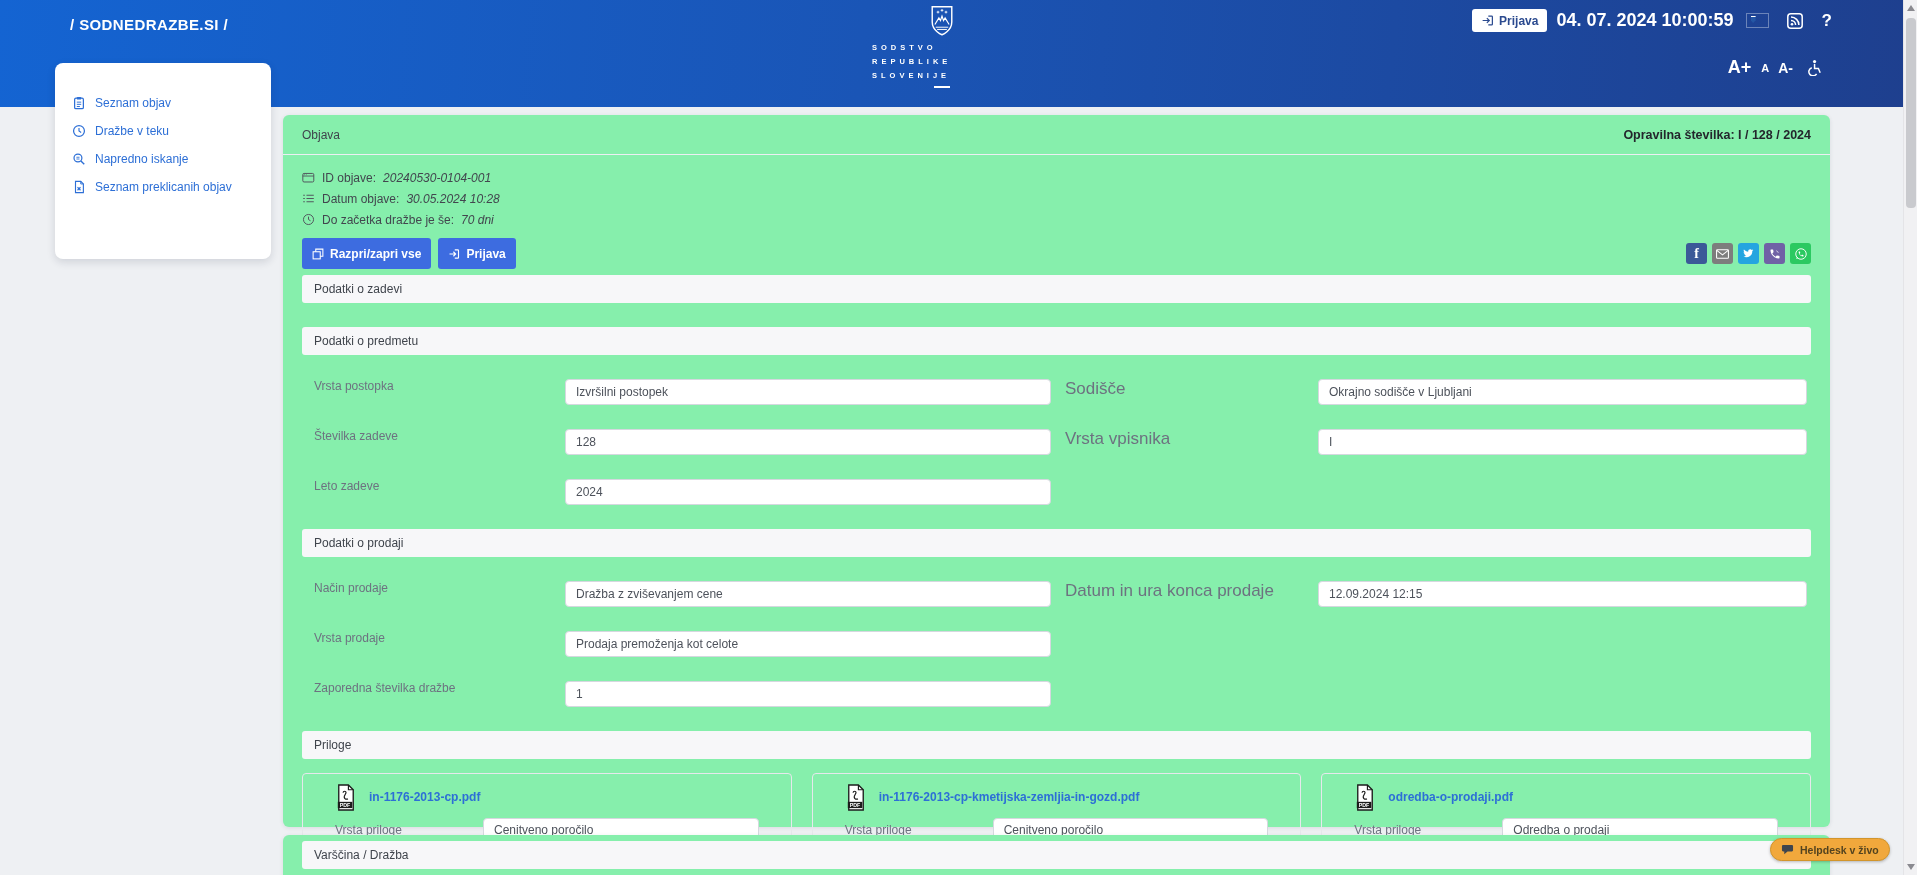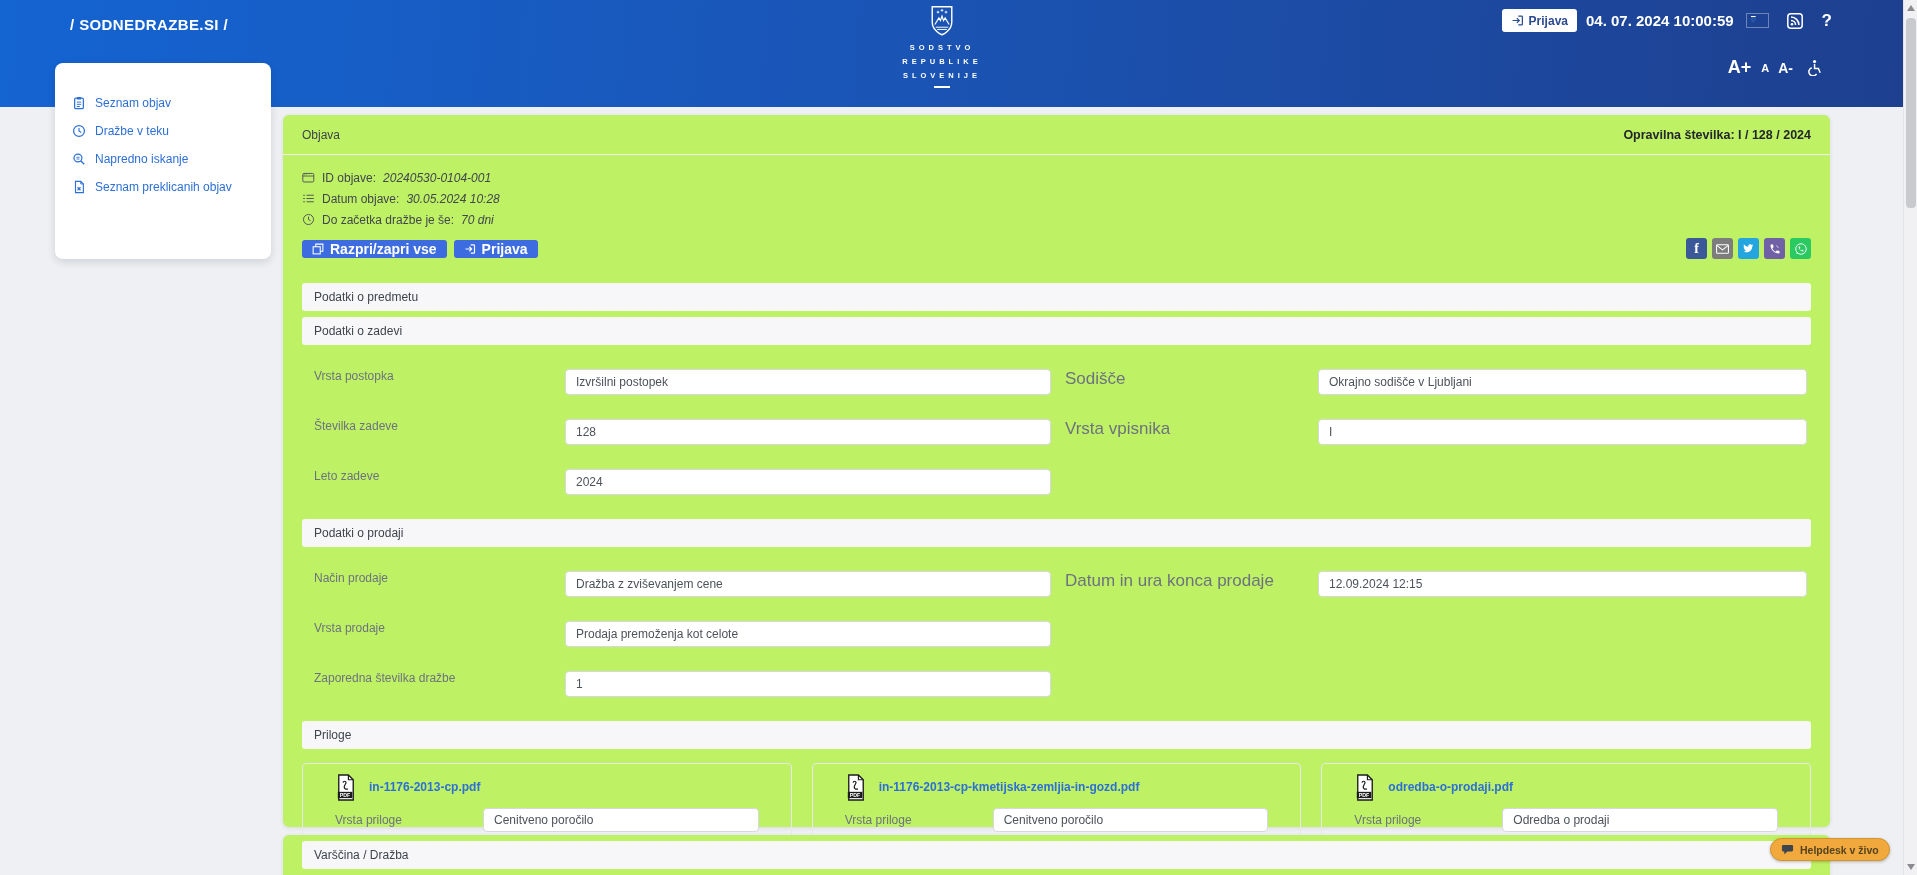--- a/index.html
+++ b/index.html
@@ -3,60 +3,60 @@
 <meta charset="utf-8">
 <style>
   * { margin:0; padding:0; box-sizing:border-box; }
   html,body { width:1917px; height:875px; overflow:hidden; }
   body { font-family:"Liberation Sans", sans-serif; background:#eef0f3; position:relative; }
 
   
   .topbar { position:absolute; left:0; top:0; width:1917px; height:107px;
             background:linear-gradient(95deg,#1464d2 0%,#1a55b6 45%,#1e3f8e 100%); color:#fff; }
   .brand { position:absolute; left:70px; top:16px; font-size:15px; font-weight:bold; letter-spacing:.4px; cursor:pointer; }
-  .logo { position:absolute; left:942px; top:5px; transform:translateX(-50%); text-align:center; width:140px; }
+  .logo { position:absolute; left:942px; top:5px; transform:translateX(-50%); text-align:left; width:140px; }
   .logo-line { font-size:7.5px; font-weight:bold; letter-spacing:4px; margin-top:5px; white-space:nowrap; }
   .logo-line:first-of-type { margin-top:6px; }
   .logo-underline { width:16px; height:2px; background:#fff; margin:6px auto 0; }
   .top-right { position:absolute; right:85px; top:9px; display:flex; align-items:center; }
   .login-top { display:flex; align-items:center; gap:5px; background:#fff; color:#2b4a8f; border:none;
                height:23px; padding:0 9px; border-radius:3px; font-size:12px; font-weight:bold;
                font-family:inherit; cursor:pointer; }
-  .datetime { font-size:15px; font-weight:bold; margin-left:9px; white-space:nowrap; }
+  .datetime { font-size:18px; font-weight:bold; margin-left:9px; white-space:nowrap; }
   .flag { position:relative; width:21px; height:13px; margin-left:13px; outline:1px solid rgba(255,255,255,.35); cursor:pointer; }
   .flag .st { height:4.33px; }
   .flag .shield { position:absolute; left:4px; top:2px; width:5px; height:7px; background:#2456a4;
                   clip-path:polygon(0 0,100% 0,100% 60%,50% 100%,0 60%); border-top:1px solid #fff; }
   .rss-box { margin-left:19px; cursor:pointer; display:block; }
   .help { margin-left:19px; font-size:17px; font-weight:bold; cursor:pointer; }
   .font-controls { position:absolute; right:95px; top:57px; display:flex; align-items:center; }
   .fc-plus { font-size:18px; font-weight:bold; cursor:pointer; }
   .fc-norm { font-size:11px; font-weight:bold; margin-left:10px; cursor:pointer; }
   .fc-minus { font-size:14px; font-weight:bold; margin-left:9px; cursor:pointer; }
   .fc-access { margin-left:12px; cursor:pointer; display:flex; }
 
   
   .sidebar { position:absolute; left:55px; top:63px; width:216px; height:196px; background:#fff;
              border-radius:8px; box-shadow:0 3px 8px rgba(20,30,60,.14); padding-top:26px; }
   .s-item { height:28px; display:flex; align-items:center; gap:9px; padding-left:17px;
             color:#2d6fd6; font-size:12px; cursor:pointer; white-space:nowrap; }
 
   
-  .card { background:#bef264; border-radius:6px; box-shadow:0 1px 4px rgba(31,41,55,.10); }
+  .card { background:#86efac; border-radius:6px; box-shadow:0 1px 4px rgba(31,41,55,.10); }
   .main-card { position:absolute; left:283px; top:115px; width:1547px; height:712px; }
   .card-head { height:40px; border-bottom:1px solid #edeff3; display:flex; align-items:center;
                justify-content:space-between; padding:0 19px; font-size:12px; color:#3f444c; }
   .case-ref { font-weight:bold; font-size:12.5px; color:#23262c; }
   .card-body { padding:0 19px; }
   .meta { margin-top:12px; }
   .meta-row { height:21px; display:flex; align-items:center; gap:7px; font-size:12px; color:#42464e; }
   .meta-val { font-style:italic; }
   .actions { margin-top:8px; display:flex; align-items:center; }
   .btn { display:flex; align-items:center; gap:6px; background:#3d6ce0; color:#fff; border:none;
-         height:18px; padding:0 10px; border-radius:3px; font-size:14px; font-weight:bold;
+         height:31px; padding:0 10px; border-radius:3px; font-size:12px; font-weight:bold;
          font-family:inherit; margin-right:7px; cursor:pointer; }
   .socials { margin-left:auto; display:flex; gap:5px; }
   .soc { width:21px; height:21px; border-radius:3px; display:flex; align-items:center; justify-content:center;
          color:#fff; cursor:pointer; }
   .soc-fb { background:#3b5998; font-family:"Liberation Serif",serif; font-weight:bold; font-size:14px; }
   .soc-mail { background:#7d7d7d; }
   .soc-tw { background:#25a5e0; }
   .soc-vb { background:#7061a6; }
   .soc-wa { background:#2bc961; }
 
@@ -270,25 +270,25 @@
             <circle cx="12" cy="12" r="9" fill="none" stroke="#fff" stroke-width="1.6"></circle>
             <path d="M4.8 20.5 L6 17.2" stroke="#fff" stroke-width="1.6"></path>
             <g transform="translate(6.5,6.5) scale(0.46)">
               <path fill="#fff" d="M6.62 10.79c1.44 2.83 3.76 5.14 6.59 6.59l2.2-2.2c.27-.27.67-.36 1.02-.24 1.12.37 2.33.57 3.57.57.55 0 1 .45 1 1V20c0 .55-.45 1-1 1-9.39 0-17-7.61-17-17 0-.55.45-1 1-1h3.5c.55 0 1 .45 1 1 0 1.25.2 2.45.57 3.57.11.35.03.74-.25 1.02l-2.2 2.2z"></path>
             </g>
           </svg>
         </span>
       </div>
     </div>
 
+    <div class="bar bar-case">
+      <span>Podatki o zadevi</span>
+    </div>
     <div class="bar bar-subject">
       <span>Podatki o predmetu</span>
-    </div>
-    <div class="bar bar-case">
-      <span>Podatki o zadevi</span>
     </div>
 
     <div class="frow">
       <div class="flabel">Vrsta postopka</div>
       <input class="finput" readonly="" value="Izvršilni postopek" style="">
       <div class="fgap"></div>
       <div class="flabel2">Sodišče</div>
       <input class="finput finput2" readonly="" value="Okrajno sodišče v Ljubljani" style="">
     </div>
     <div class="frow">

